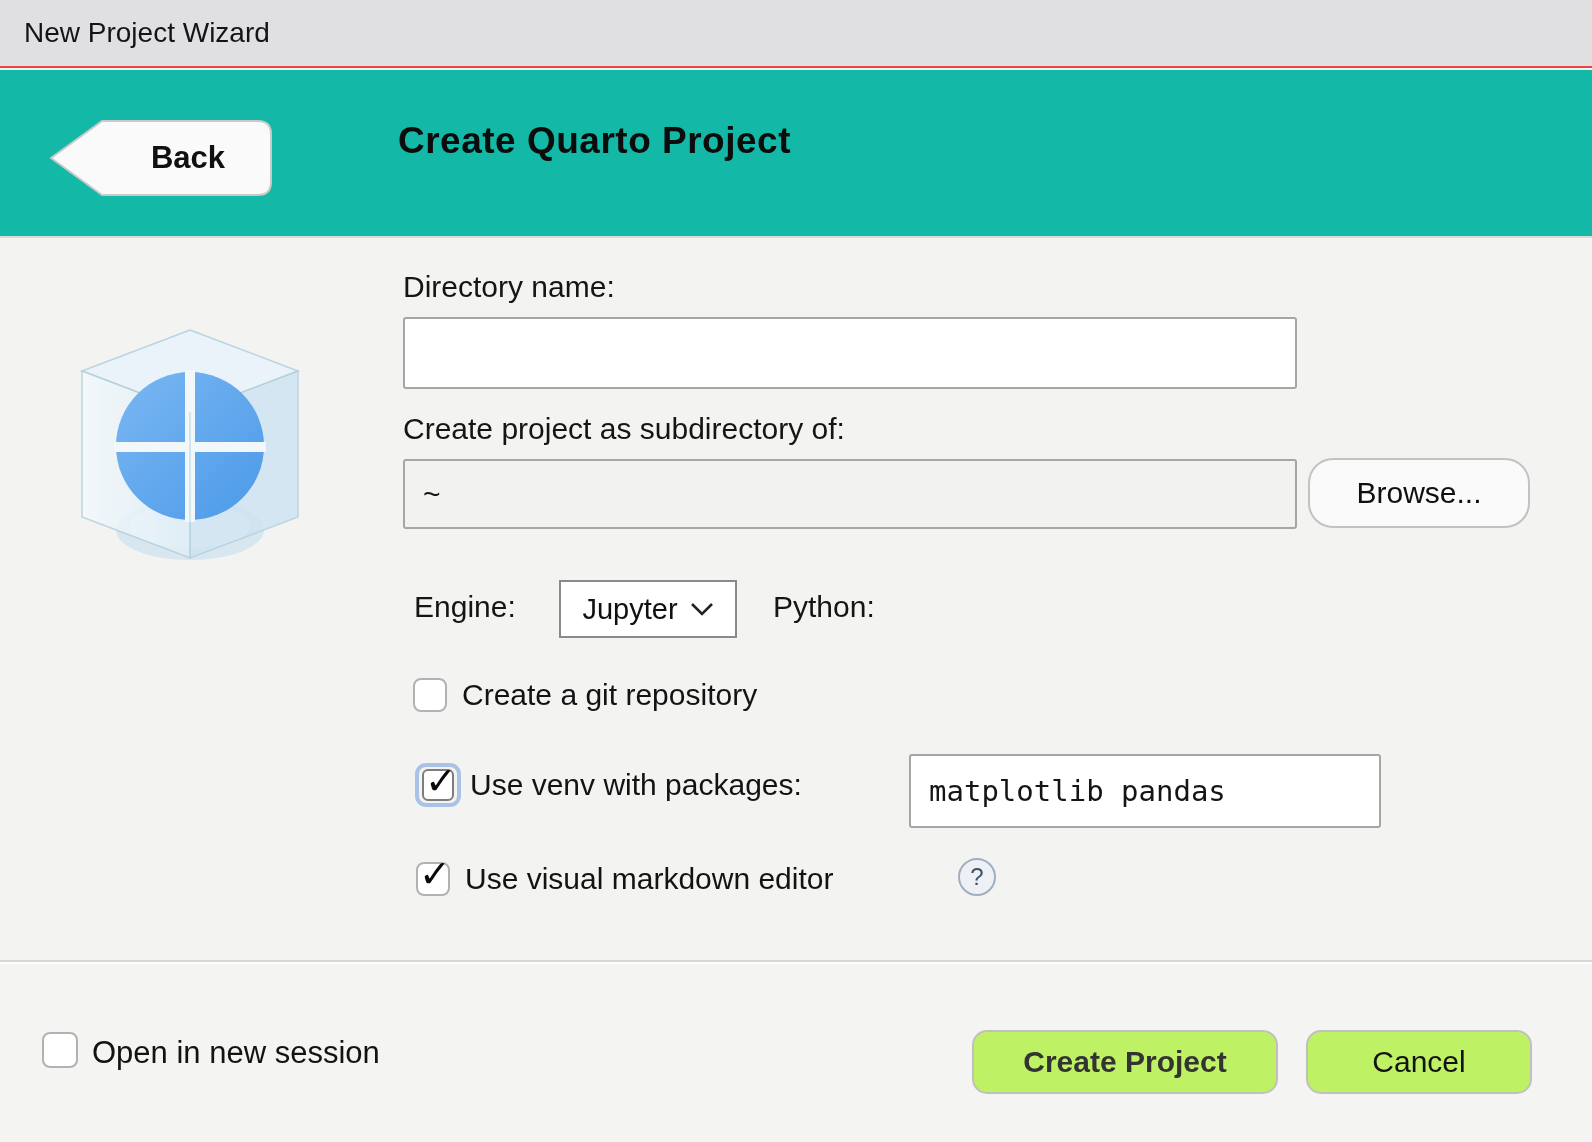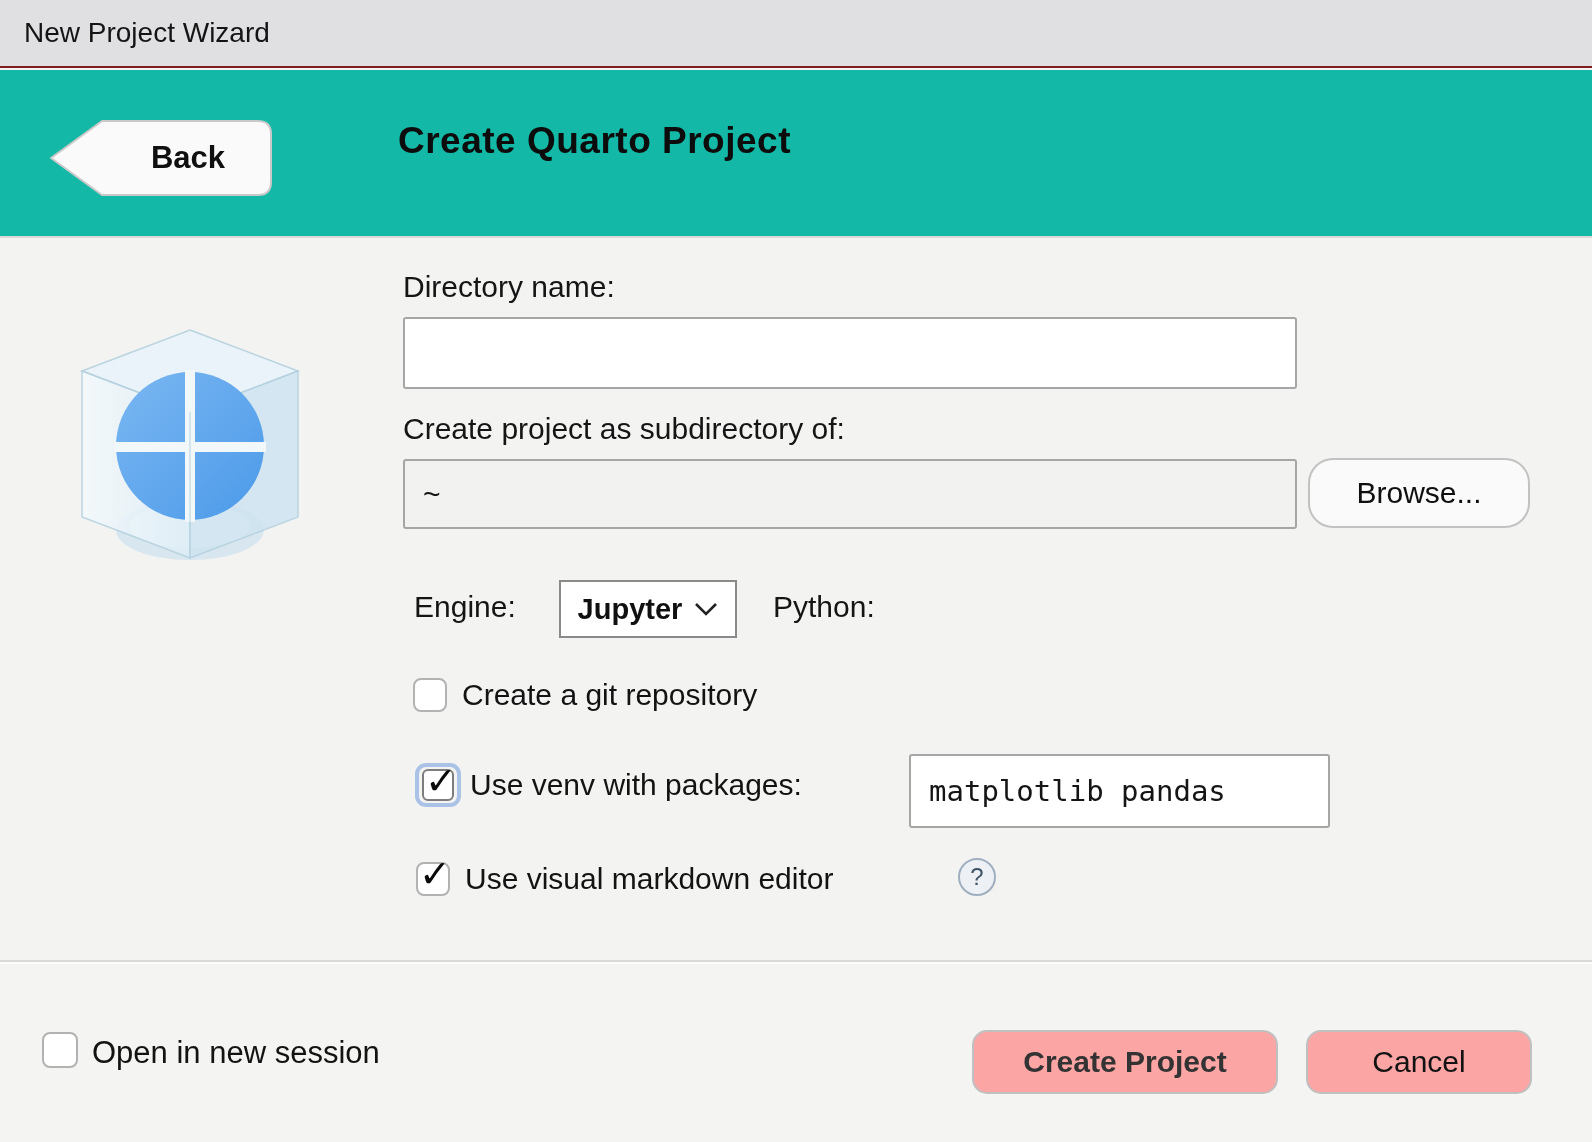--- a/index.html
+++ b/index.html
@@ -10,21 +10,21 @@
     background:#f3f3f2;
     position:relative;
     overflow:hidden;
   }
   .window { position:absolute; inset:0; }
 
   
   .titlebar {
     position:absolute; left:0; top:0; width:1592px; height:68px;
     background:#e0e0e3;
-    border-bottom:2px solid #7f1d1d;
+    border-bottom:2px solid #ef4444;
     display:flex; align-items:center;
     padding-left:24px;
   }
   .titlebar-text { font-size:28px; color:#141414; }
 
   
   .header {
     position:absolute; left:0; top:70px; width:1592px; height:168px;
     background:#14b8a6;
     border-bottom:2px solid #dadada;
@@ -69,21 +69,20 @@
     display:flex; align-items:center; justify-content:center;
     cursor:pointer;
   }
 
   .select {
     position:absolute; height:58px;
     background:#ffffff; border:2px solid #8a8a8a;
     display:flex; align-items:center; justify-content:center;
     gap:12px; font-size:29px; color:#101010; cursor:pointer;
     padding:0 14px;
-    font-weight:bold;
   }
   .chevron { width:24px; height:14px; flex:0 0 auto; }
 
   .checkbox {
     position:absolute; width:34px; height:34px;
     background:#ffffff; border:2px solid #b2b2b2; border-radius:8px;
     cursor:pointer;
   }
   .checkbox .check {
     position:absolute; left:1px; top:-9px;
@@ -110,21 +109,21 @@
   .footer {
     position:absolute; left:0; top:960px; width:1592px; height:182px;
     background:#f4f4f3;
     border-top:2px solid #d8d8d8;
     box-shadow:inset 0 2px 0 #fdfdfd;
   }
   .footer .checkbox { left:42px; top:70px; width:36px; height:36px; }
   .footer .cb-label { left:92px; top:73px; font-size:31px; }
   .dlg-btn {
     position:absolute; top:68px; height:64px;
-    background:#fca5a5; border:2px solid #c0c0c0; border-radius:15px;
+    background:#bef264; border:2px solid #c0c0c0; border-radius:15px;
     font-family:"Liberation Sans", sans-serif;
     font-size:30px; color:#131313;
     display:flex; align-items:center; justify-content:center;
     cursor:pointer;
   }
   .dlg-btn.primary { left:972px; width:306px; font-weight:bold; color:#333; }
   .dlg-btn.cancel  { left:1306px; width:226px; }
 </style>
 </head>
 <body>
@@ -193,21 +192,21 @@
       <span class="check"></span>
     </div>
     <span class="cb-label" style="left:450px; top:438px;">Create a git repository</span>
 
     <div class="focus-ring" style="left:403px; top:523px;">
       <div class="checkbox">
         <span class="check">✓</span>
       </div>
     </div>
     <span class="cb-label" style="left:458px; top:528px;">Use venv with packages:</span>
-    <input class="text-input mono" style="left: 897px; top: 514px; width: 421px; height: 74px;" type="text" value="matplotlib pandas">
+    <input class="text-input mono" style="left: 897px; top: 514px; width: 472px; height: 74px;" type="text" value="matplotlib pandas">
 
     <div class="checkbox" style="left:404px; top:622px;">
       <span class="check">✓</span>
     </div>
     <span class="cb-label" style="left:453px; top:622px;">Use visual markdown editor</span>
     <div class="help-icon" style="left:946px; top:618px;">
       <span>?</span>
     </div>
 
   </div>

